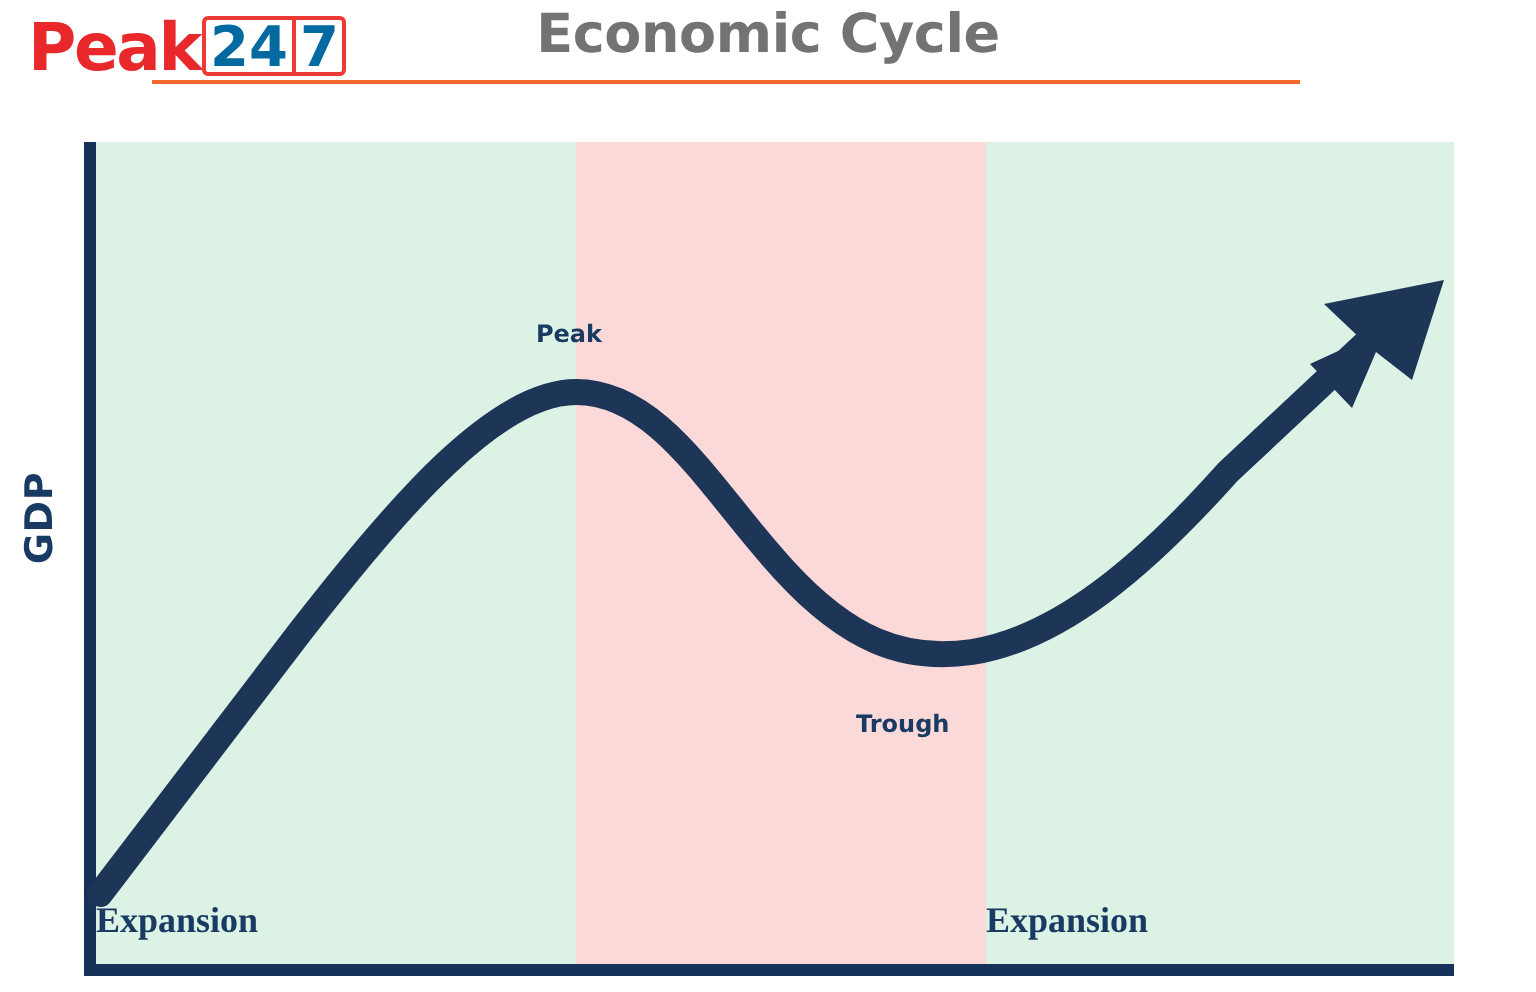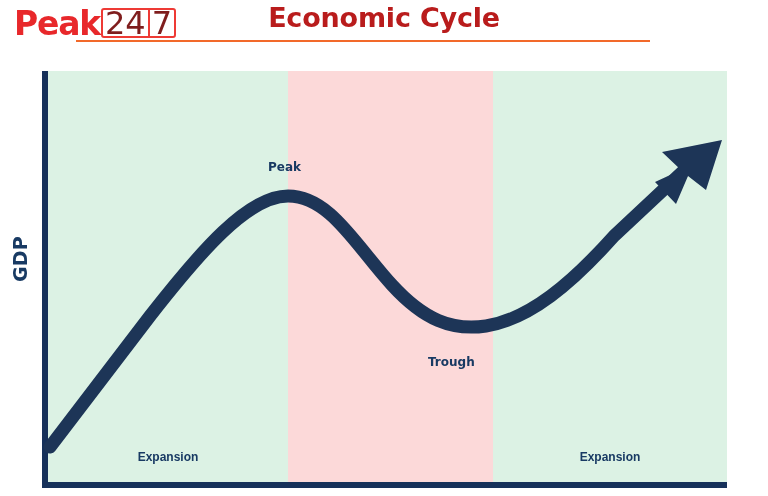--- a/index.html
+++ b/index.html
@@ -45,42 +45,42 @@
     display: flex;
     align-items: stretch;
     border: 2.5px solid #ee3a35;
     border-radius: 3px;
     height: 30px;
     margin-left: 1px;
     box-sizing: border-box;
   }
   #logo-box .seg {
     font-family: "DejaVu Sans", sans-serif;
-    font-weight: normal;
-    font-size: 32px;
+    font-weight: bold;
+    font-size: 28px;
     line-height: 25px;
-    color: #7f1d1d;
+    color: #0369a1;
     padding: 0 2px;
     display: flex;
     align-items: center;
   }
   #logo-box .seg.divider {
     border-left: 2.5px solid #ee3a35;
   }
 
   #title {
     position: absolute;
     left: 0;
     top: 2px;
     width: 768px;
     text-align: center;
     font-family: "DejaVu Sans", sans-serif;
     font-weight: bold;
     font-size: 27px;
-    color: #b91c1c;
+    color: #737373;
     letter-spacing: -0.2px;
   }
   #title-rule {
     position: absolute;
     left: 76px;
     top: 40px;
     width: 574px;
     height: 2px;
     background: #f2692a;
   }
@@ -149,24 +149,24 @@
     font-size: 12px;
     color: #183a63;
     white-space: nowrap;
   }
   #label-peak   { left: 268px; top: 160px; }
   #label-trough { left: 428px; top: 355px; }
 
   .band-label {
     position: absolute;
     top: 450px;
-    text-align: center;
-    font-family: Liberation Sans, sans-serif;
-    font-weight: bold;
-    font-size: 12px;
+    text-align: left;
+    font-family: Liberation Serif, serif;
+    font-weight: bold;
+    font-size: 18px;
     color: #183a63;
     white-space: nowrap;
   }
   #label-expansion-1 { left: 48px;  width: 240px; }
   #label-recession   { left: 288px; width: 205px; }
   #label-expansion-2 { left: 493px; width: 234px; }
 </style>
 </head>
 <body>
 

